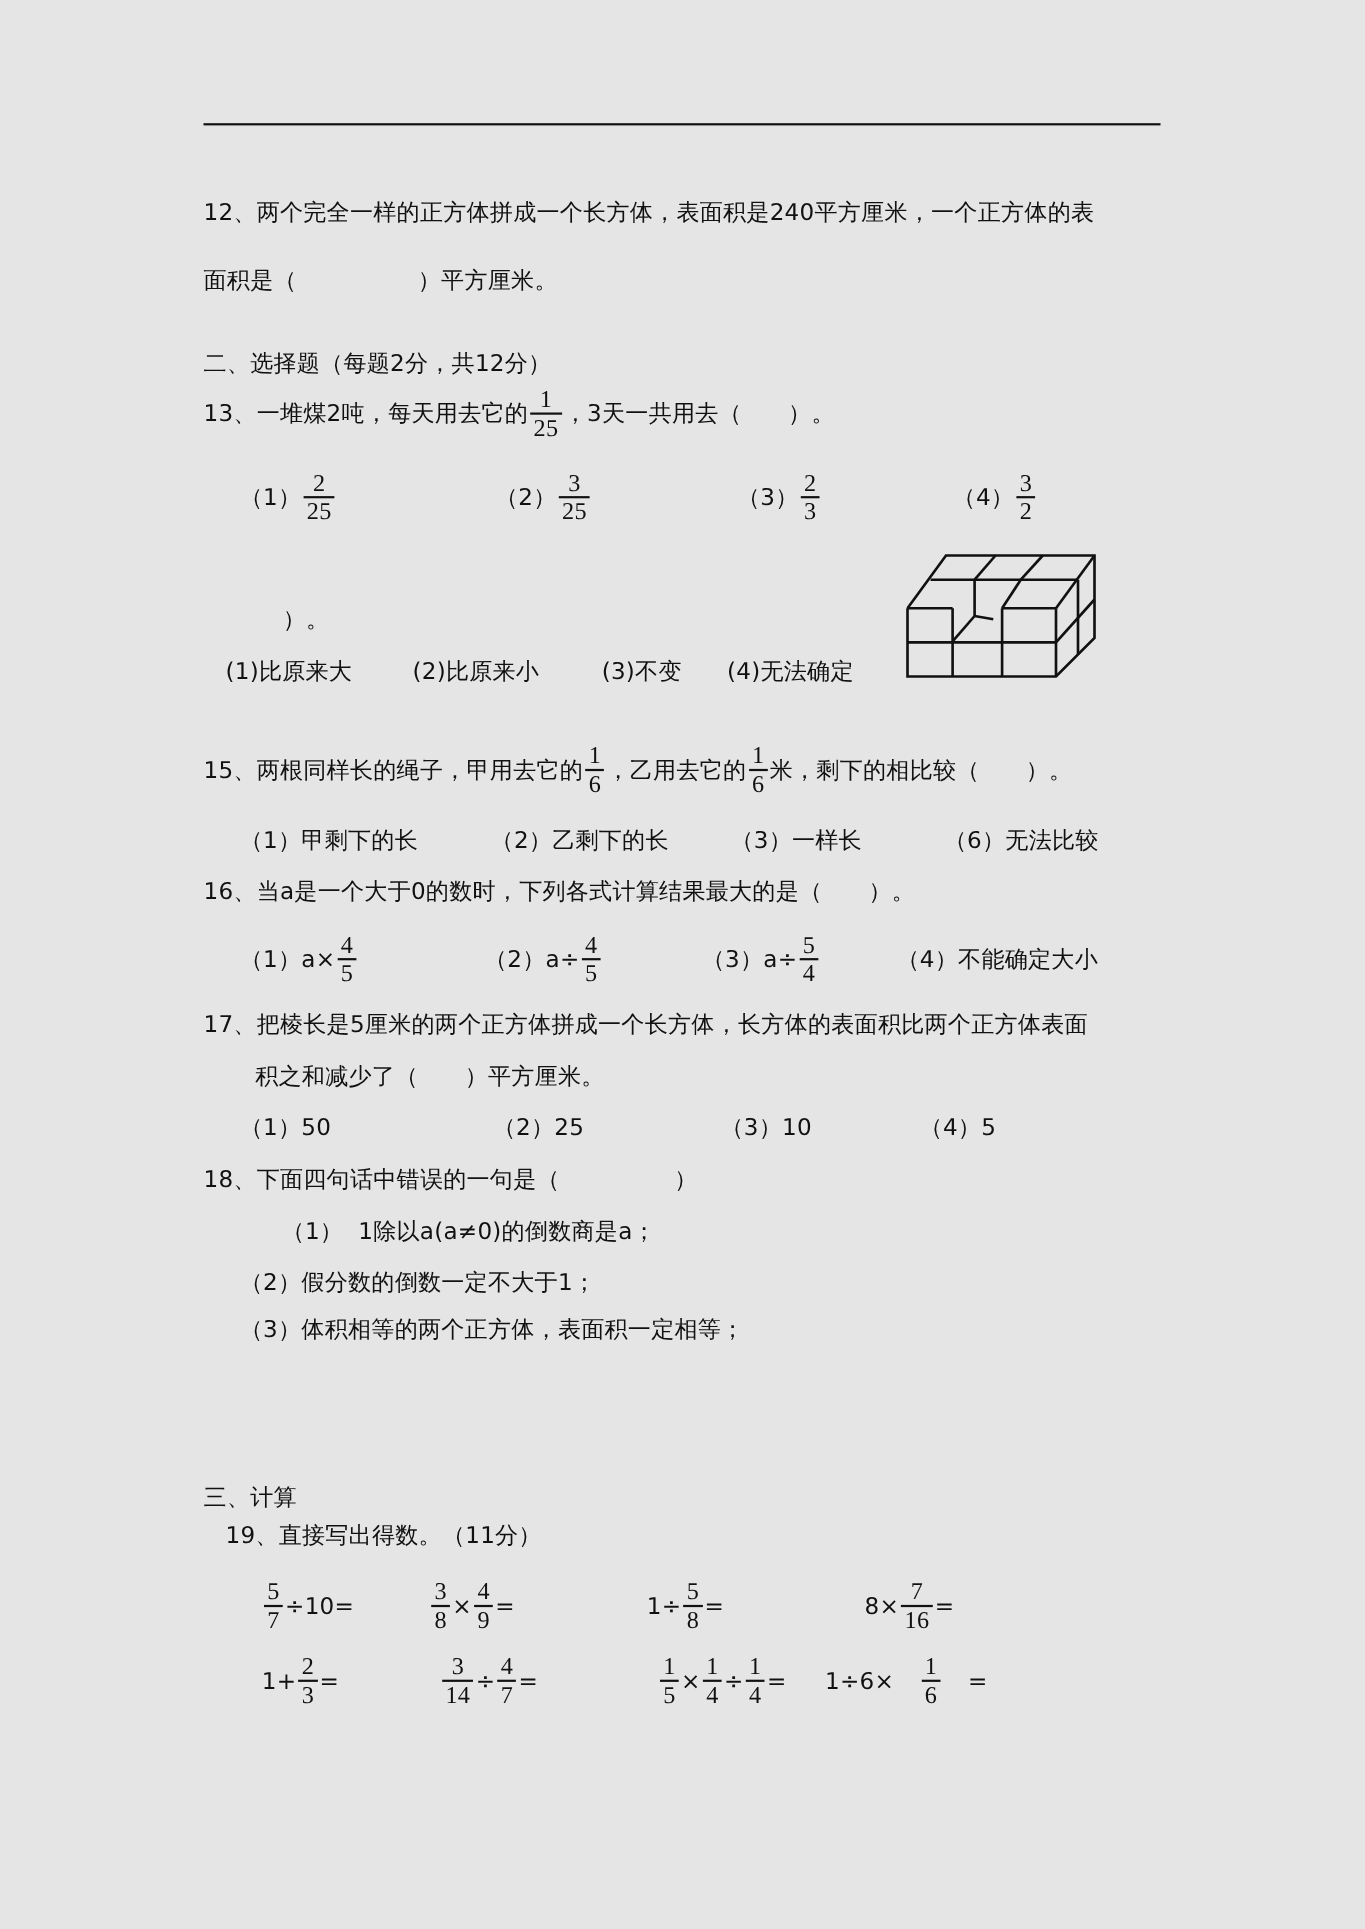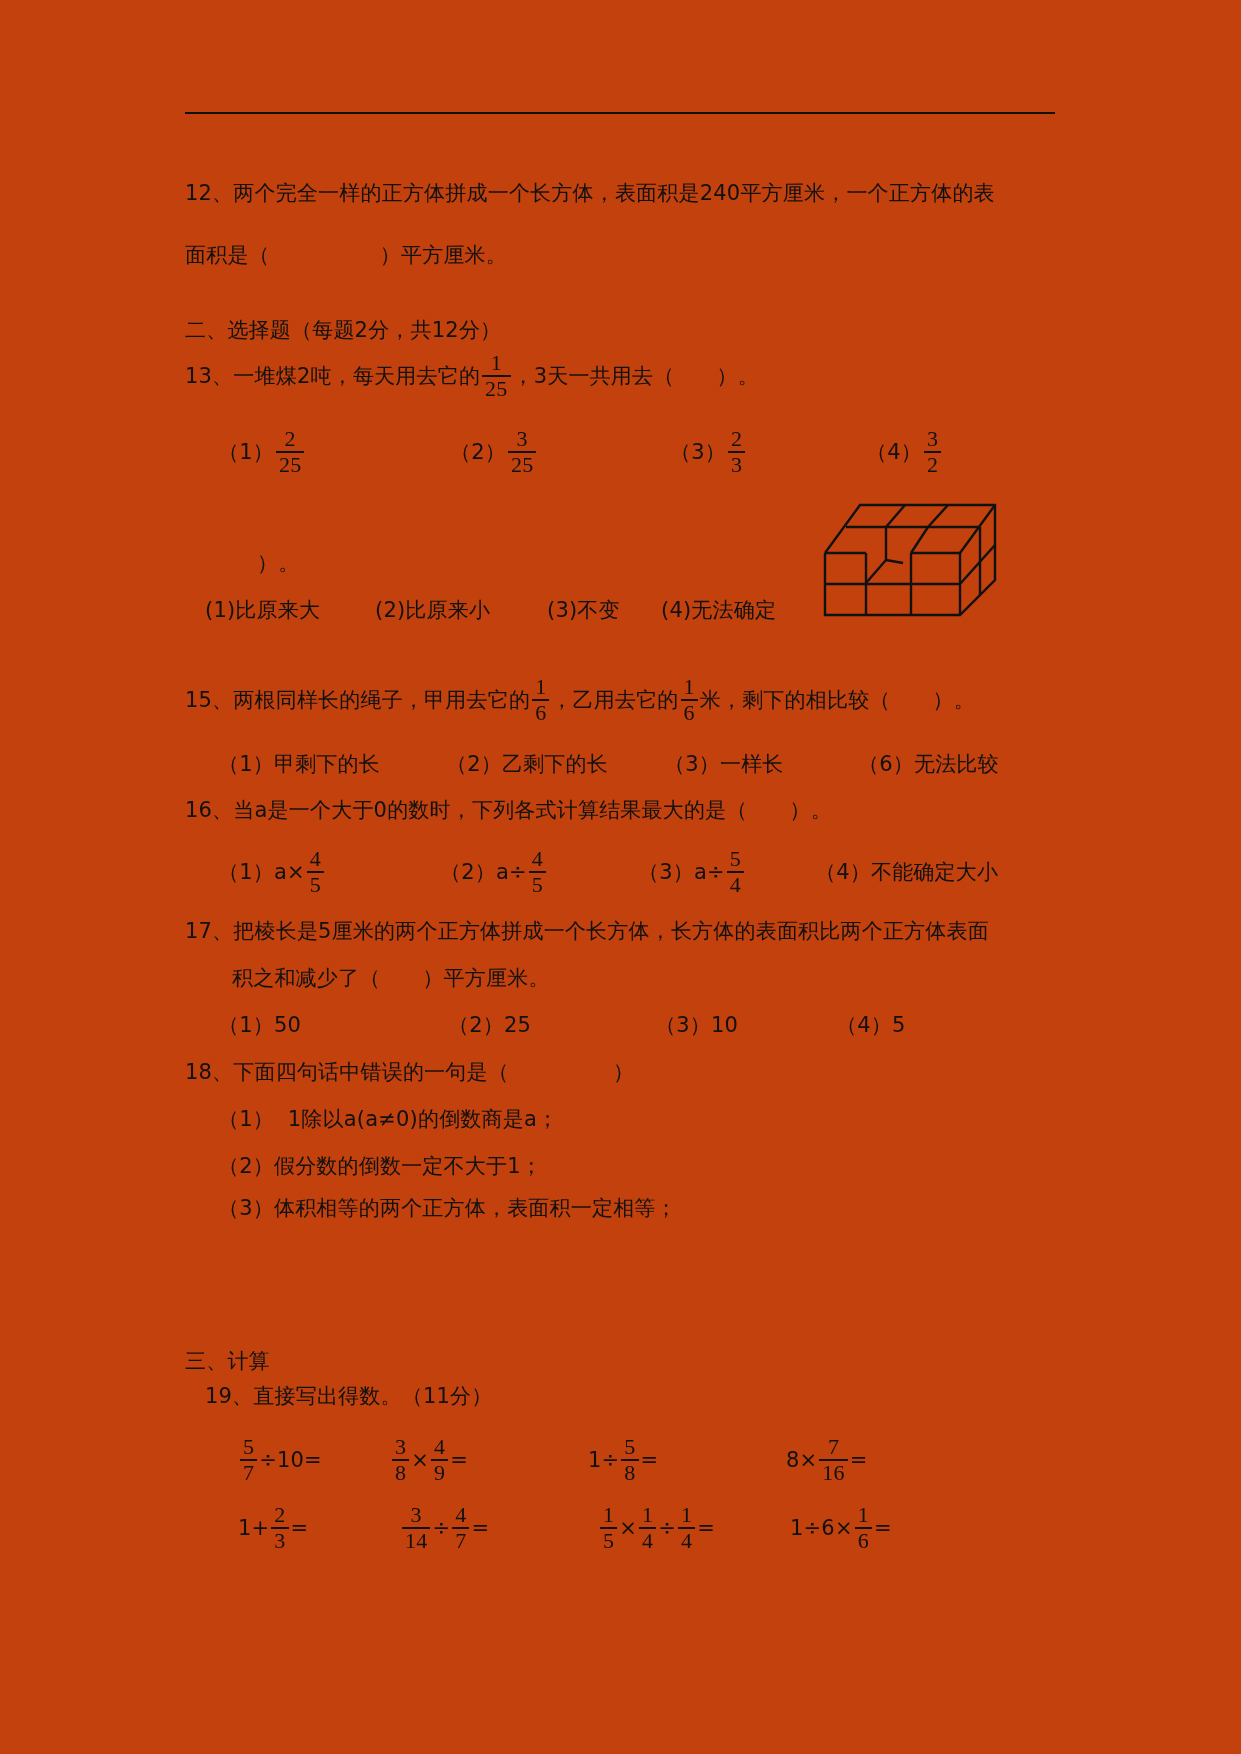--- a/index.html
+++ b/index.html
@@ -1,18 +1,18 @@
 <!DOCTYPE html>
 <html><head>
 <meta charset="utf-8">
 <style>
   html, body { margin:0; padding:0; background:#ffffff; }
   body { width:1241px; height:1754px; position:relative; overflow:hidden;
          font-family: "DejaVu Sans", "Liberation Sans", sans-serif; color:#111; }
-  .page { position:absolute; left:0; top:0; width:1241px; height:1754px; background:#c2410c; }
+  .page { position:absolute; left:0; top:0; width:1241px; height:1754px; background:#e5e5e5; }
   .rule { position:absolute; left:185px; top:112px; width:870px; height:2px; background:#111; }
   .line { position:absolute; font-size:21px; line-height:30px; white-space:nowrap;
           display:flex; align-items:center; letter-spacing:0.2px; }
   .frac { display:inline-flex; flex-direction:column; align-items:center; vertical-align:middle;
           font-family:"Liberation Serif", "DejaVu Serif", serif; font-size:22px; line-height:24px;
           margin:0 2px; }
   .frac .num { padding:0 3px; }
   .frac .bar { width:100%; height:1.5px; background:#111; }
   .frac .den { padding:0 3px; }
   .sp { display:inline-block; }
@@ -212,21 +212,21 @@
   <div class="line" style="left:836px;top:1010px;">
     <span>（4）5</span>
   </div>
 
   <div class="line" style="left:185px;top:1057px;gap:11px;">
     <span>18、下面四句话中错误的一句是（</span>
     <span class="sp" style="width:82px;"></span>
     <span>）</span>
   </div>
   <div class="line" style="left:218px;top:1104px;">
-    <span style="white-space:pre;">（1）  1除以a(a≠0)的倒数商是a；</span>
+    <span style="white-space:pre;margin-left:38px;">（1）  1除以a(a≠0)的倒数商是a；</span>
   </div>
   <div class="line" style="left:218px;top:1151px;">
     <span>（2）假分数的倒数一定不大于1；</span>
   </div>
   <div class="line" style="left:218px;top:1193px;">
     <span>（3）体积相等的两个正方体，表面积一定相等；</span>
   </div>
 
   <div class="line" style="left:185px;top:1346px;">
     <span>三、计算</span>
@@ -312,21 +312,21 @@
       <span class="den">4</span>
     </span>
     <span>÷</span>
     <span class="frac">
       <span class="num">1</span>
       <span class="bar"></span>
       <span class="den">4</span>
     </span>
     <span>=</span>
   </div>
-  <div class="line" style="left:790px;top:1500px;height:56px;">
+  <div class="line" style="left:750px;top:1500px;height:56px;gap:23px;">
     <span>1÷6×</span>
     <span class="frac">
       <span class="num">1</span>
       <span class="bar"></span>
       <span class="den">6</span>
     </span>
     <span>=</span>
   </div>
 </div>
 

